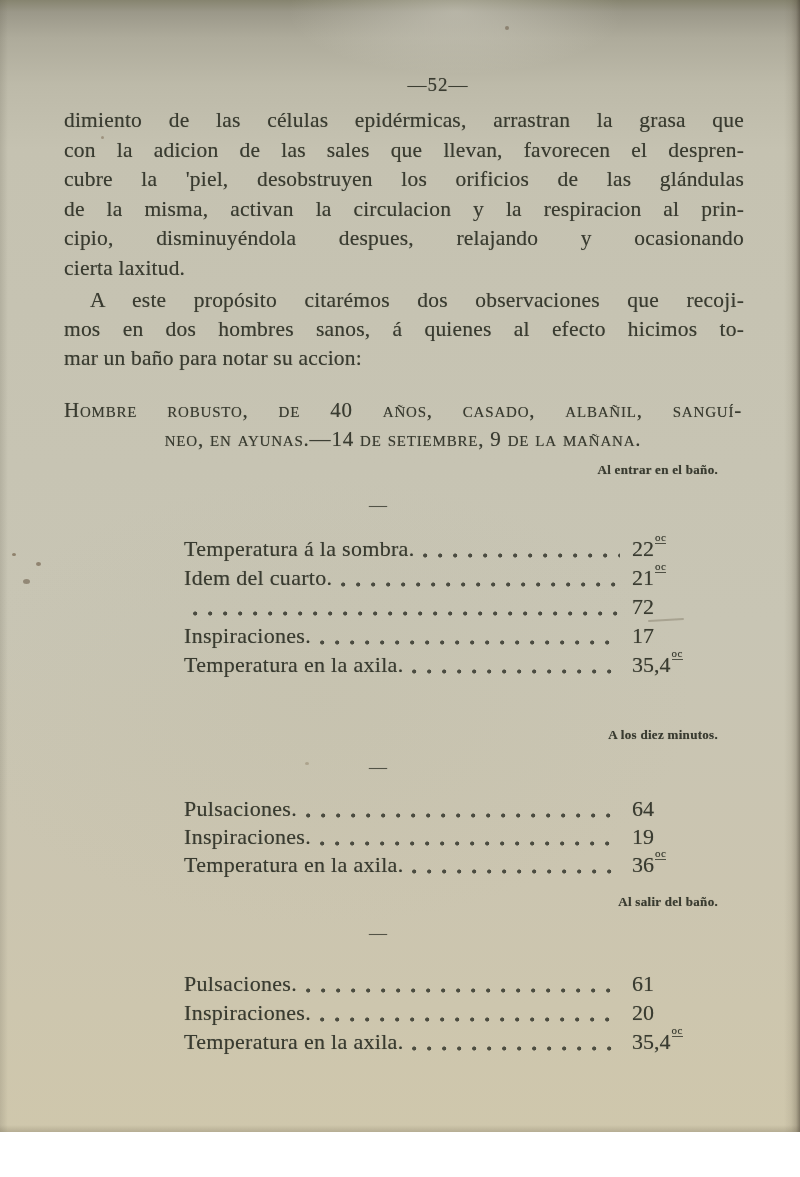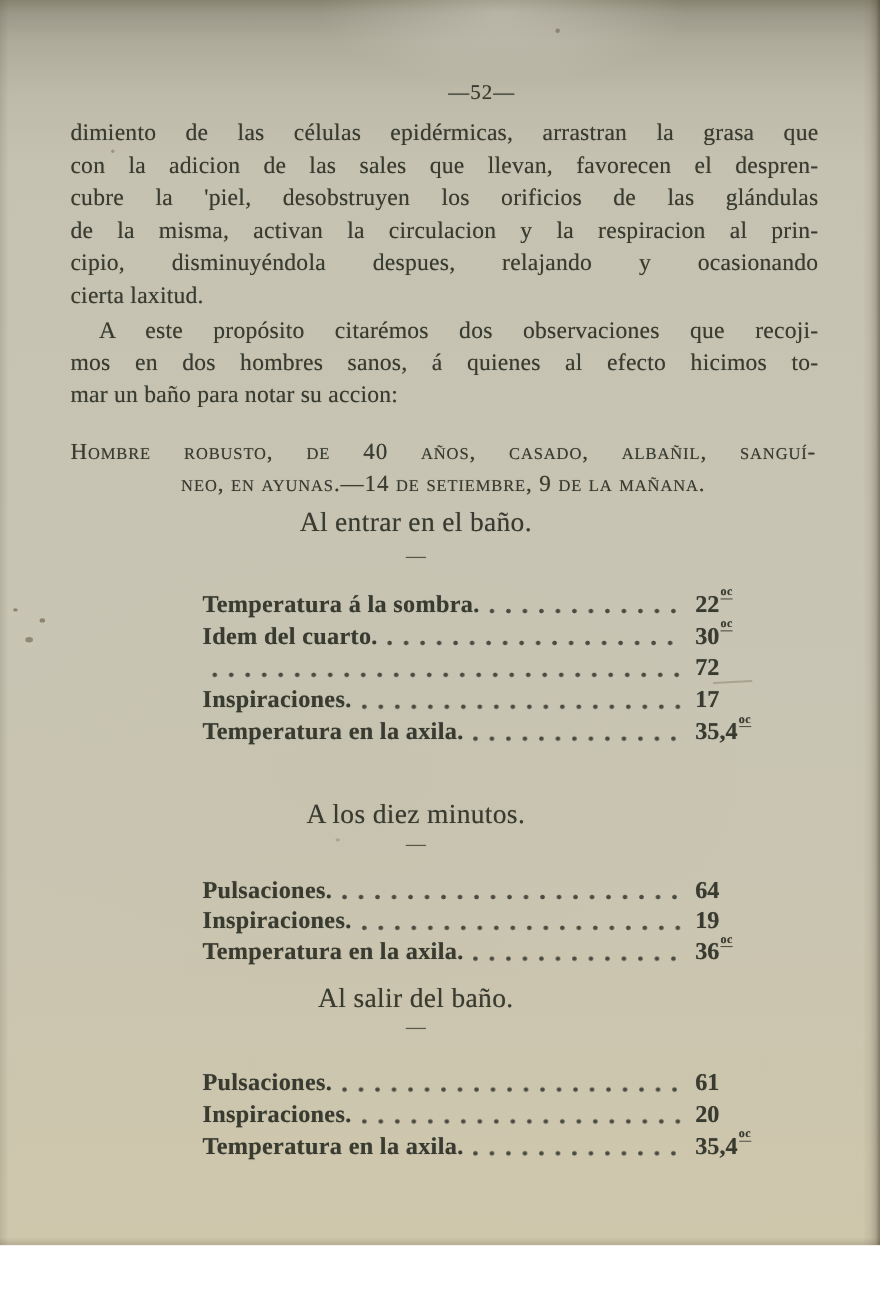--- a/index.html
+++ b/index.html
@@ -43,33 +43,33 @@
   .para .line.last{text-align-last:left;}
   .para .line.indent{text-indent:26px;}
   .p1{top:106px;}
   .p2{top:286px;}
 
   .obsheading{position:absolute;top:396px;width:678px;
     font-variant:small-caps;font-size:21px;letter-spacing:.8px;}
   .obsheading .line{line-height:29px;height:29px;text-align:justify;text-align-last:justify;overflow:hidden;}
   .obsheading .line.center{text-align-last:center;}
 
-  .sec-title{position:absolute;left:-26px;width:680px;text-align:center;
-    font-weight:normal;font-size:25px;letter-spacing:.3px;}
+  .sec-title{position:absolute;left:-26px;width:680px;text-align:right;
+    font-weight:bold;font-size:13px;letter-spacing:.3px;}
   .sec-dash{position:absolute;left:-26px;width:680px;text-align:center;
     font-size:18px;color:rgba(57,59,48,.70);}
   .t1{top:462px;} .d1{top:495px;}
   .t2{top:727px;} .d2{top:757px;}
   .t3{top:894px;} .d3{top:923px;}
 
   .mtable{position:absolute;margin:0;left:120px;width:534px;font-size:22px;}
   .rows1{top:534px;} .rows1 .mrow{height:29px;line-height:29px;}
   .rows2{top:795px;} .rows2 .mrow{height:28px;line-height:28px;}
   .rows3{top:969px;} .rows3 .mrow{height:29px;line-height:29px;}
-  .mrow{display:flex;align-items:flex-start;font-weight:bold;}
+  .mrow{display:flex;align-items:flex-start;}
   .mrow .lbl{white-space:nowrap;letter-spacing:.3px;}
   .leader{flex:1;align-self:flex-end;height:7px;margin:0 12px 4px 9px;
     background-image:radial-gradient(circle at 2.2px 3.5px, rgba(53,55,45,.85) 1.7px, rgba(53,55,45,0) 2.4px);
     background-size:15px 7px;background-repeat:repeat-x;background-position:0 50%;}
   .val{width:86px;white-space:nowrap;text-align:left;}
   .unit{font-size:11px;position:relative;top:-7px;margin-left:1px;letter-spacing:.5px;
     border-bottom:1.6px solid rgba(57,59,48,.85);line-height:1;display:inline-block;}
   .unit:empty{display:none;}
 </style>
 </head>
@@ -115,21 +115,21 @@
     <div class="sec-dash d1">—</div>
     <div class="mtable rows1">
       <div class="mrow">
         <span class="lbl">Temperatura á la sombra.</span>
         <span class="leader"></span>
         <span class="val"><span>22</span><sup class="unit">oc</sup></span>
       </div>
       <div class="mrow">
         <span class="lbl">Idem del cuarto.</span>
         <span class="leader"></span>
-        <span class="val"><span>30</span><sup class="unit">oc</sup></span>
+        <span class="val"><span>21</span><sup class="unit">oc</sup></span>
       </div>
       <div class="mrow">
         <span class="leader"></span>
         <span class="val"><span>72</span></span>
       </div>
       <div class="mrow">
         <span class="lbl">Inspiraciones.</span>
         <span class="leader"></span>
         <span class="val"><span>17</span></span>
       </div>

